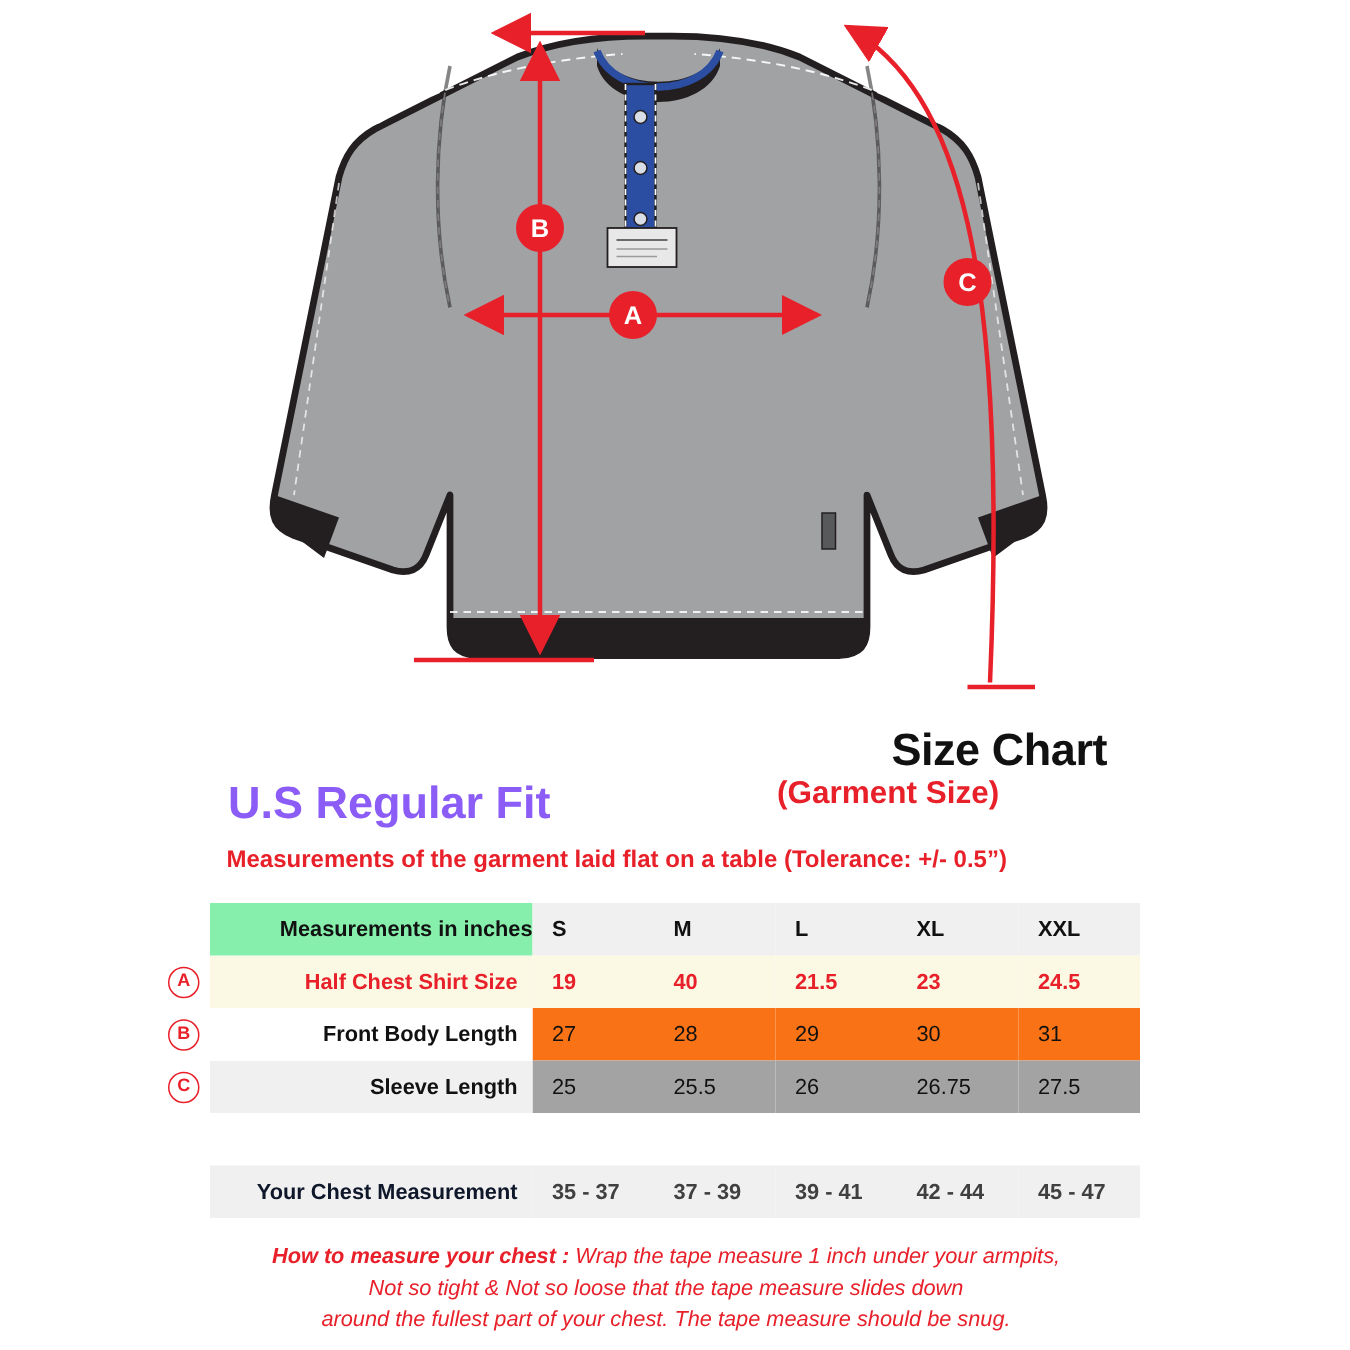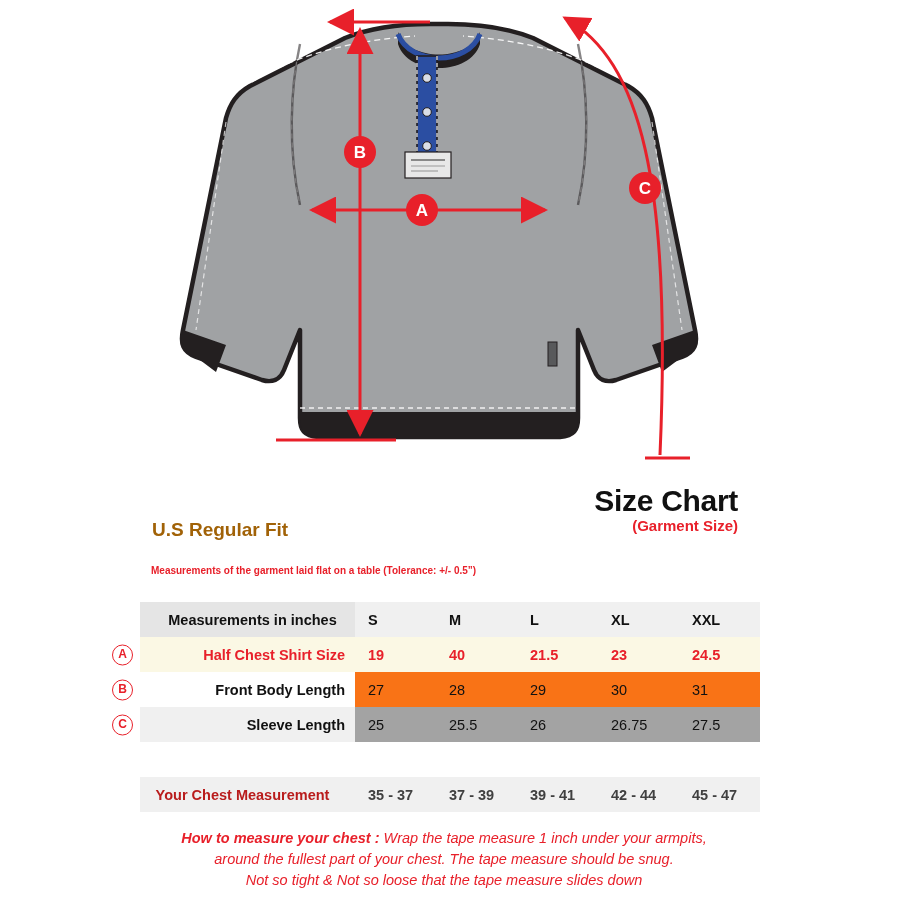--- a/index.html
+++ b/index.html
@@ -39,39 +39,39 @@
     font-weight: bold;
     color: #111111;
     text-align: right;
     width: 220px;
     letter-spacing: -0.3px;
   }
   #size-chart-sub {
     position: absolute;
     right: 162px;
     top: 517px;
-    font-size: 15px;
+    font-size: 21px;
     font-weight: bold;
     color: #e8202a;
-    text-align: right;
+    text-align: left;
     width: 220px;
   }
   #fit-title {
     position: absolute;
     left: 152px;
     top: 519px;
-    font-size: 19px;
-    font-weight: bold;
-    color: #a16207;
+    font-size: 30px;
+    font-weight: bold;
+    color: #8b5cf6;
   }
   #measure-note {
     position: absolute;
     left: 151px;
     top: 565px;
-    font-size: 10px;
+    font-size: 16px;
     font-weight: bold;
     color: #e8202a;
   }
 
   
   #size-table {
     position: absolute;
     left: 140px;
     top: 602px;
     border-collapse: collapse;
@@ -92,37 +92,37 @@
     color: #111;
   }
   .col-val {
     width: 81px;
     text-align: left;
     padding-left: 13px !important;
     box-sizing: border-box;
     color: #111;
   }
   .hdr-row .col-label {
-    text-align: center;
+    text-align: right;
     padding-left: 10px !important;
     padding-right: 0 !important;
-    background: #e5e5e5;
+    background: #86efac;
   }
   .hdr-row .col-val {
     font-weight: bold;
     background: #f0f0f0;
   }
   .row-a .col-label { color: #e8202a; background: #fbf8e4;}
   .row-a .col-val { color: #e8202a; font-weight: bold; background: #fbf8e4;}
   .row-b .col-val { background: #f97316; }
   .row-b .col-label { background: #ffffff; }
   .row-c .col-val { background: #a3a3a3; }
   .row-c .col-label { background: #f0f0f0; }
   .row-spacer td { height: 9px; background: #ffffff; }
-  .row-chest .col-label { color: #b91c1c; background: #f0f0f0; text-align: center; }
+  .row-chest .col-label { color: #0f172a; background: #f0f0f0; }
   .row-chest .col-val { color: #404040; font-weight: bold; background: #f0f0f0; }
 
   .badge-cell {
     position: relative;
   }
   .badge {
     position: absolute;
     left: -28px;
     top: 50%;
     transform: translateY(-50%);
@@ -324,17 +324,17 @@
         <td class="col-val">42 - 44</td>
         <td class="col-val">45 - 47</td>
       </tr>
     </tbody>
   </table>
 
   <div id="footer">
     <div>
       <span class="ftr-strong">How to measure your chest :</span><span> Wrap the tape measure 1 inch under your armpits,</span>
     </div>
+    <div>Not so tight &amp; Not so loose that the tape measure slides down</div>
     <div>around the fullest part of your chest. The tape measure should be snug.</div>
-    <div>Not so tight &amp; Not so loose that the tape measure slides down</div>
   </div>
 
 </div>
 
 </body></html>

